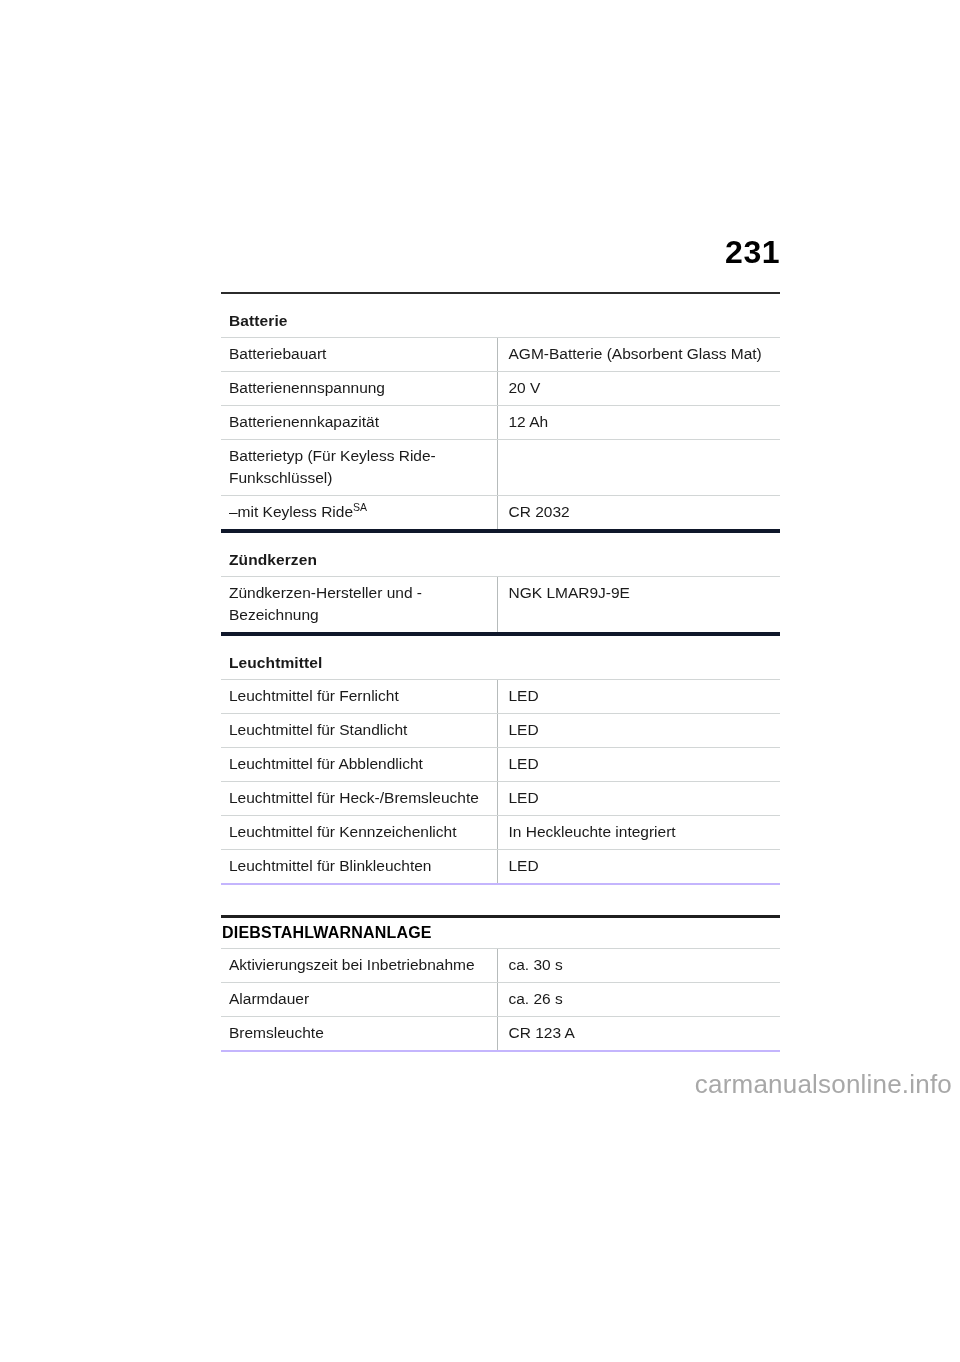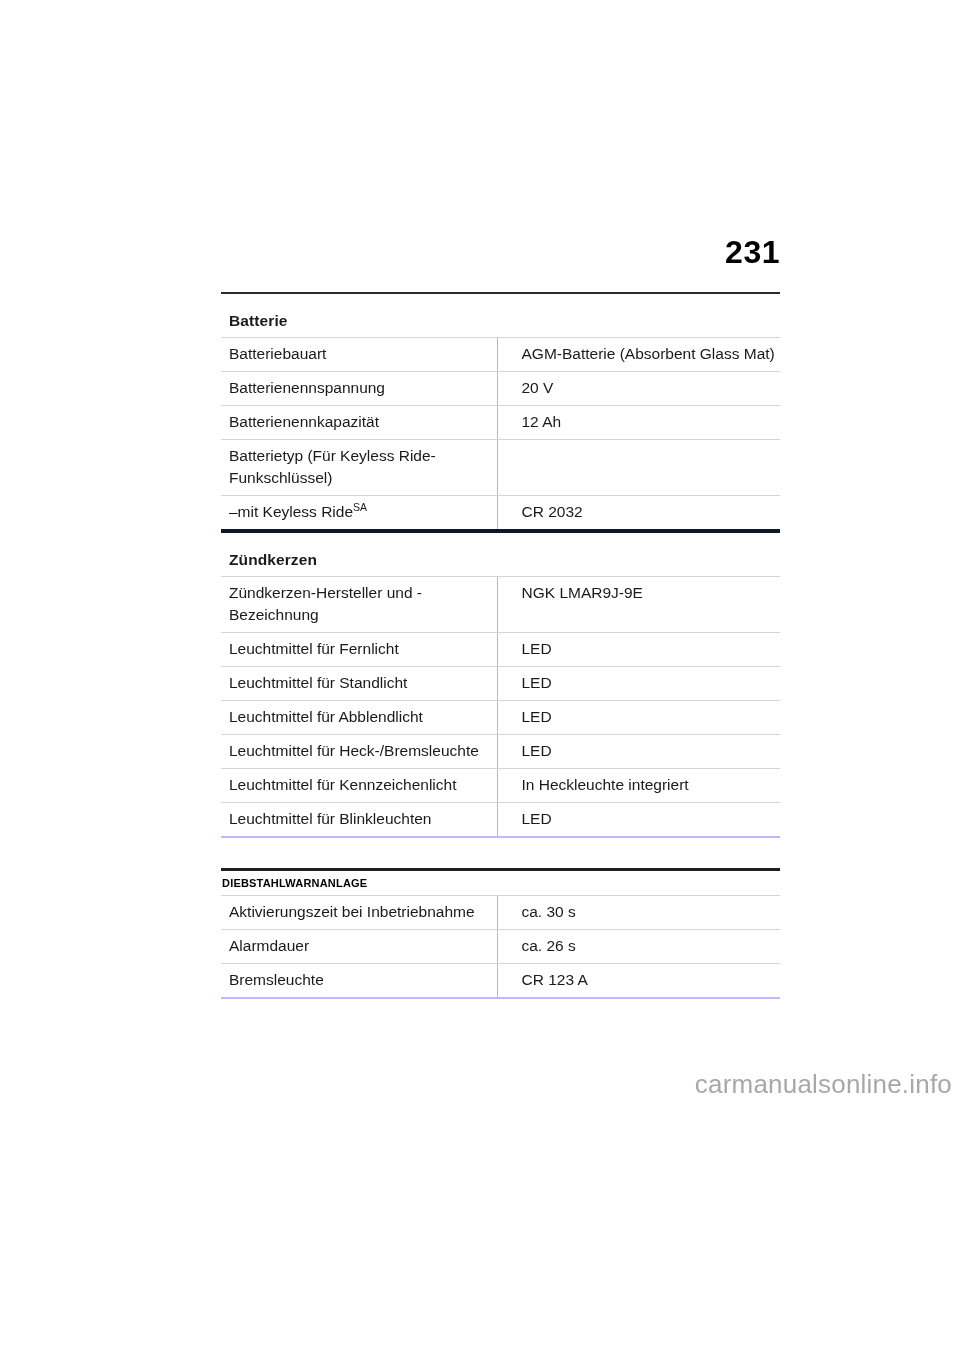--- a/index.html
+++ b/index.html
@@ -59,21 +59,21 @@
   .spec-table col.c-label { width: 276px; }
   .spec-table col.c-value { width: 283px; }
 
   .spec-table td {
     padding: 5px 0 6px 8px;
     vertical-align: top;
     border-bottom: 1px solid #d2d6d6;
     color: #1a1a1a;
   }
   .spec-table td.val {
-    padding-left: 24px;
+    padding-left: 11px;
     border-left: 1px solid #b6bbbb;
   }
 
   
   .spec-table tr.top-rule > td {
     border-top: 2px solid #2b2b2b;
   }
 
   
   .spec-table tr.section > td {
@@ -96,21 +96,21 @@
   .sup {
     font-size: 0.68em;
     vertical-align: super;
     line-height: 0;
   }
 
   
   .block-gap { height: 30px; }
 
   .section-title {
-    font-size: 11px;
+    font-size: 16px;
     font-weight: bold;
     letter-spacing: 0.2px;
     color: #000000;
     padding: 6px 0 6px 1px;
     border-top: 3px solid #1f1f1f;
     border-bottom: 1px solid #d2d6d6;
     margin-bottom: 0;
   }
 
   
@@ -171,20 +171,23 @@
 
         <tr class="section rule-above">
           <td colspan="2">Zündkerzen</td>
         </tr>
 
         <tr>
           <td class="lbl">Zündkerzen-Hersteller und -Bezeichnung</td>
           <td class="val">NGK LMAR9J-9E</td>
         </tr>
 
+        <tr class="section rule-above">
+          <td colspan="2">Leuchtmittel</td>
+        </tr>
 
         <tr>
           <td class="lbl">Leuchtmittel für Fernlicht</td>
           <td class="val">LED</td>
         </tr>
 
         <tr>
           <td class="lbl">Leuchtmittel für Standlicht</td>
           <td class="val">LED</td>
         </tr>

